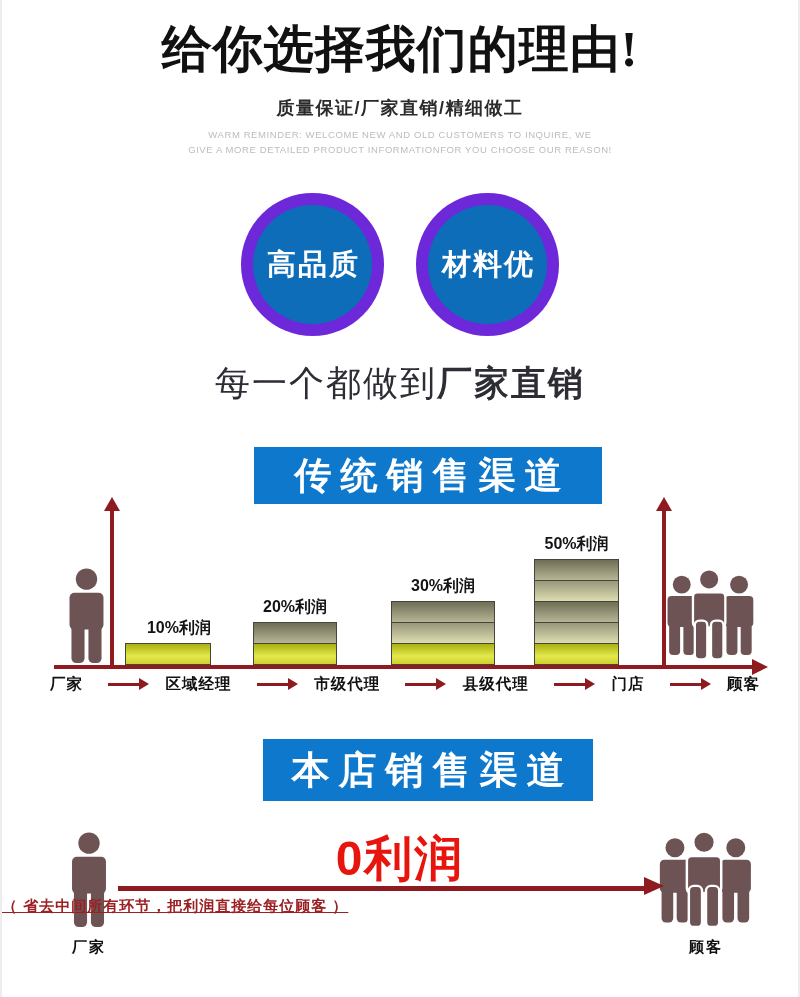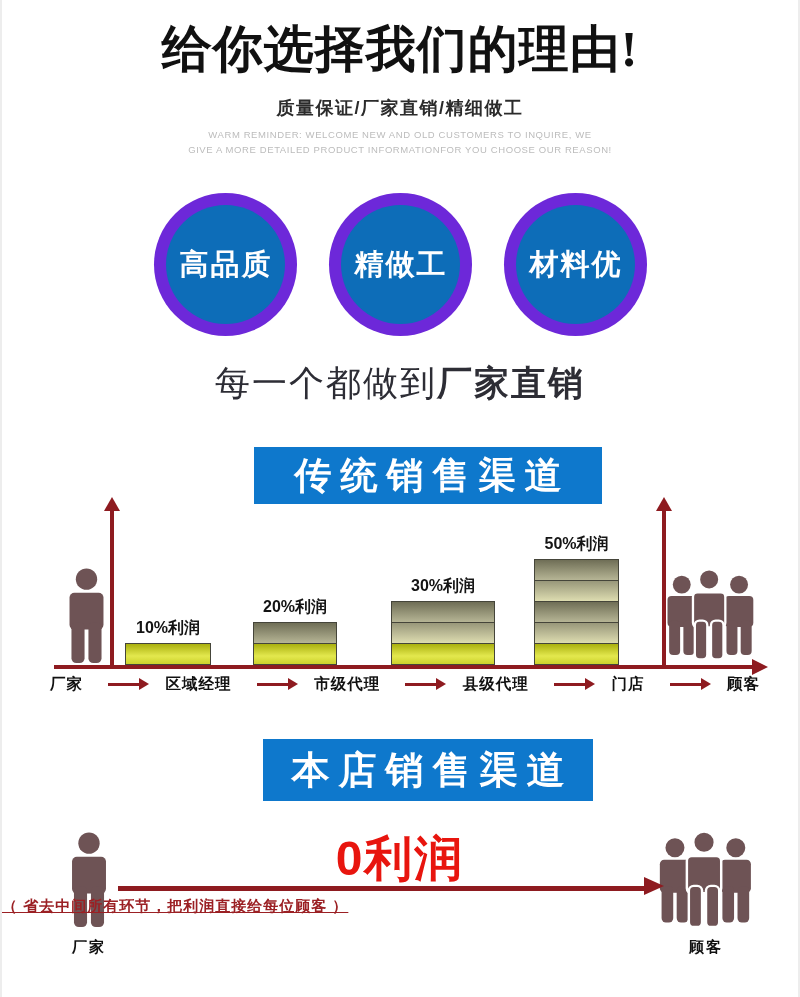--- a/index.html
+++ b/index.html
@@ -101,23 +101,20 @@
   <div class="reminder">
     <div>WARM REMINDER: WELCOME NEW AND OLD CUSTOMERS TO INQUIRE, WE</div>
     <div>GIVE A MORE DETAILED PRODUCT INFORMATIONFOR YOU CHOOSE OUR REASON!</div>
   </div>
 
   <div class="badges">
     <div class="badge-outer">
       <div class="badge-inner">高品质</div>
     </div>
     <div class="badge-outer">
-      <div class="badge-inner">精做工</div>
-    </div>
-    <div class="badge-outer">
       <div class="badge-inner">材料优</div>
     </div>
   </div>
 
   <div class="tagline"><span>每一个都做到</span><span class="bold">厂家直销</span></div>
 
   <div class="banner banner1">传统销售渠道</div>
 
   <div class="diagram diagram1">
 
@@ -135,21 +132,21 @@
     </div>
 
     <div class="group-svg" style="left:660px;top:72px;width:98px;height:100px;">
       <svg viewBox="0 0 106 104">
         <use href="#psn" fill="#6e5355" transform="translate(2,9) scale(0.88)"></use>
         <use href="#psn" fill="#6e5355" transform="translate(64,9) scale(0.88)"></use>
         <use href="#psn" fill="#6e5355" stroke="#fff" stroke-width="2.5" transform="translate(29,2)"></use>
       </svg>
     </div>
 
-    <div class="pbar" style="left:123px;width:86px;bottom:60px;">
+    <div class="pbar" style="left:123px;width:86px;bottom:60px;align-items:flex-end;">
       <div class="pbar-label">10%利润</div>
       <div class="pbar-stack">
           <div class="seg seg-bright"></div>
         </div>
     </div>
     <div class="pbar" style="left:251px;width:84px;bottom:60px;">
       <div class="pbar-label">20%利润</div>
       <div class="pbar-stack">
           <div class="seg seg-a"></div>
           <div class="seg seg-bright"></div>

